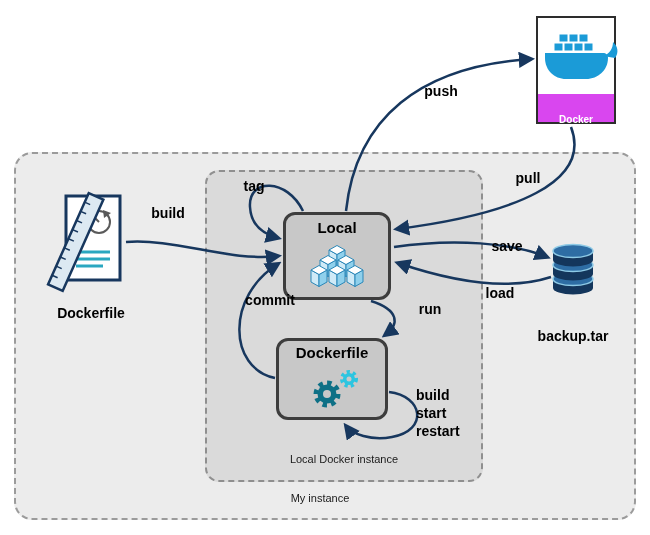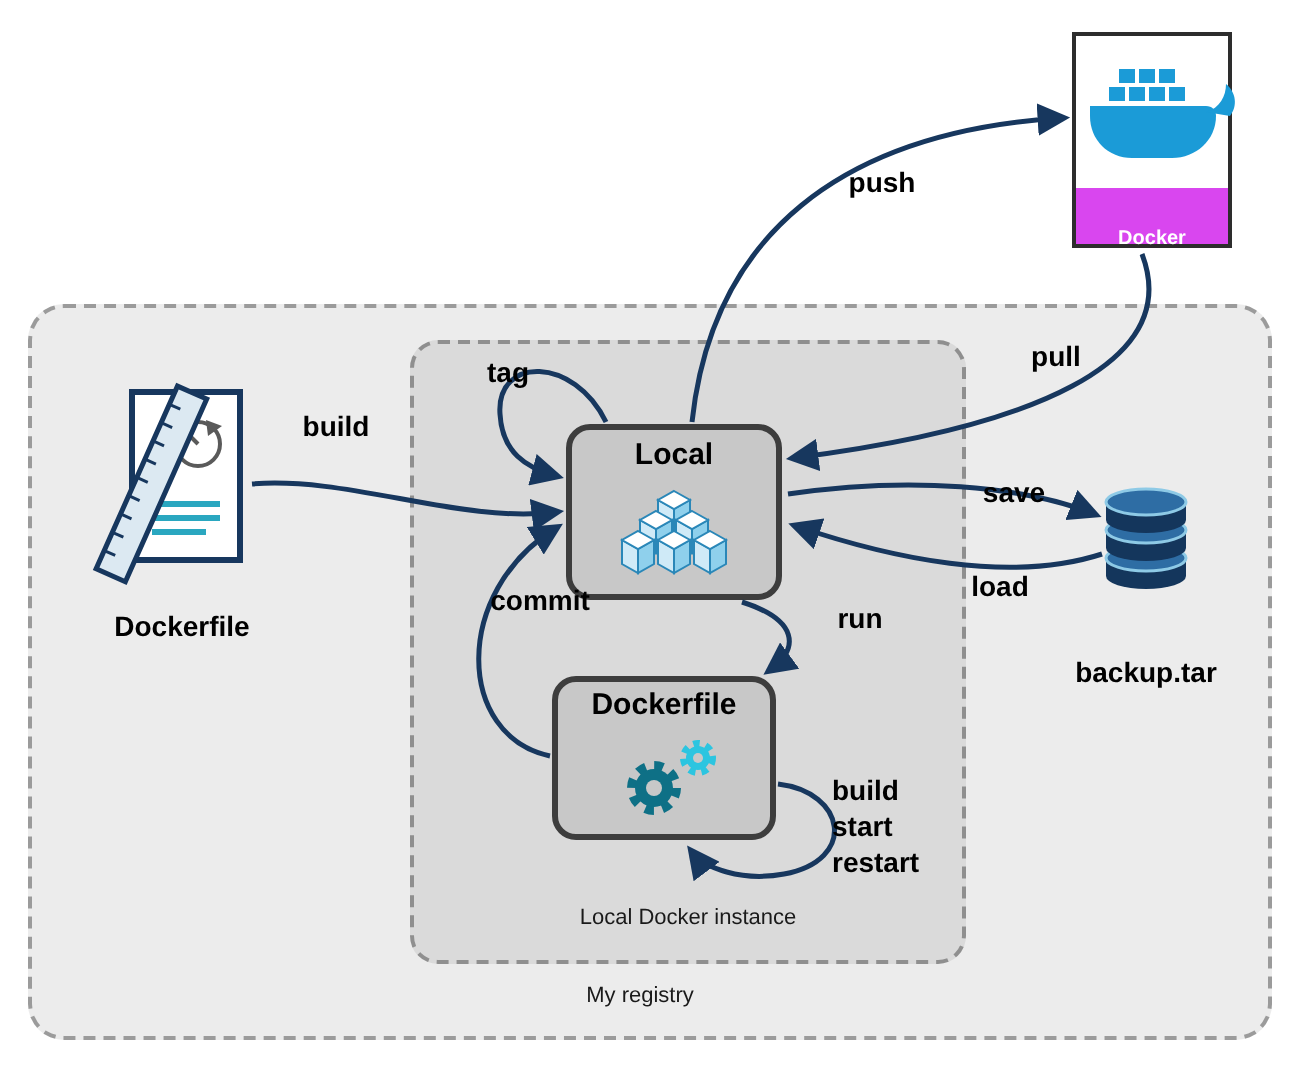--- a/index.html
+++ b/index.html
@@ -154,21 +154,21 @@
       </g>
     </g>
   </svg>
 
   <div class="lbl lbl-node" style="left:337px; top:219px;">Local</div>
   <div class="lbl lbl-node" style="left:332px; top:344px;">Dockerfile</div>
   <div class="lbl" style="left:91px; top:293px;margin-top:12px;">Dockerfile</div>
   <div class="lbl" style="left:573px; top:300px;margin-top:28px;">backup.tar</div>
 
   <div class="lbl lbl-plain" style="left:344px; top:453px;">Local Docker instance</div>
-  <div class="lbl lbl-plain" style="left:320px; top:492px;">My registry</div>
+  <div class="lbl lbl-plain" style="left:320px; top:492px;">My instance</div>
 
   <div class="lbl" style="left:168px; top:205px;">build</div>
   <div class="lbl" style="left:254px; top:178px;">tag</div>
   <div class="lbl" style="left:441px; top:83px;">push</div>
   <div class="lbl" style="left:512px; top:170px;margin-left:16px;">pull</div>
   <div class="lbl" style="left:507px; top:238px;">save</div>
   <div class="lbl" style="left:500px; top:285px;">load</div>
   <div class="lbl" style="left:430px; top:301px;">run</div>
   <div class="lbl" style="left:270px; top:292px;text-align:center;">commit</div>
 

